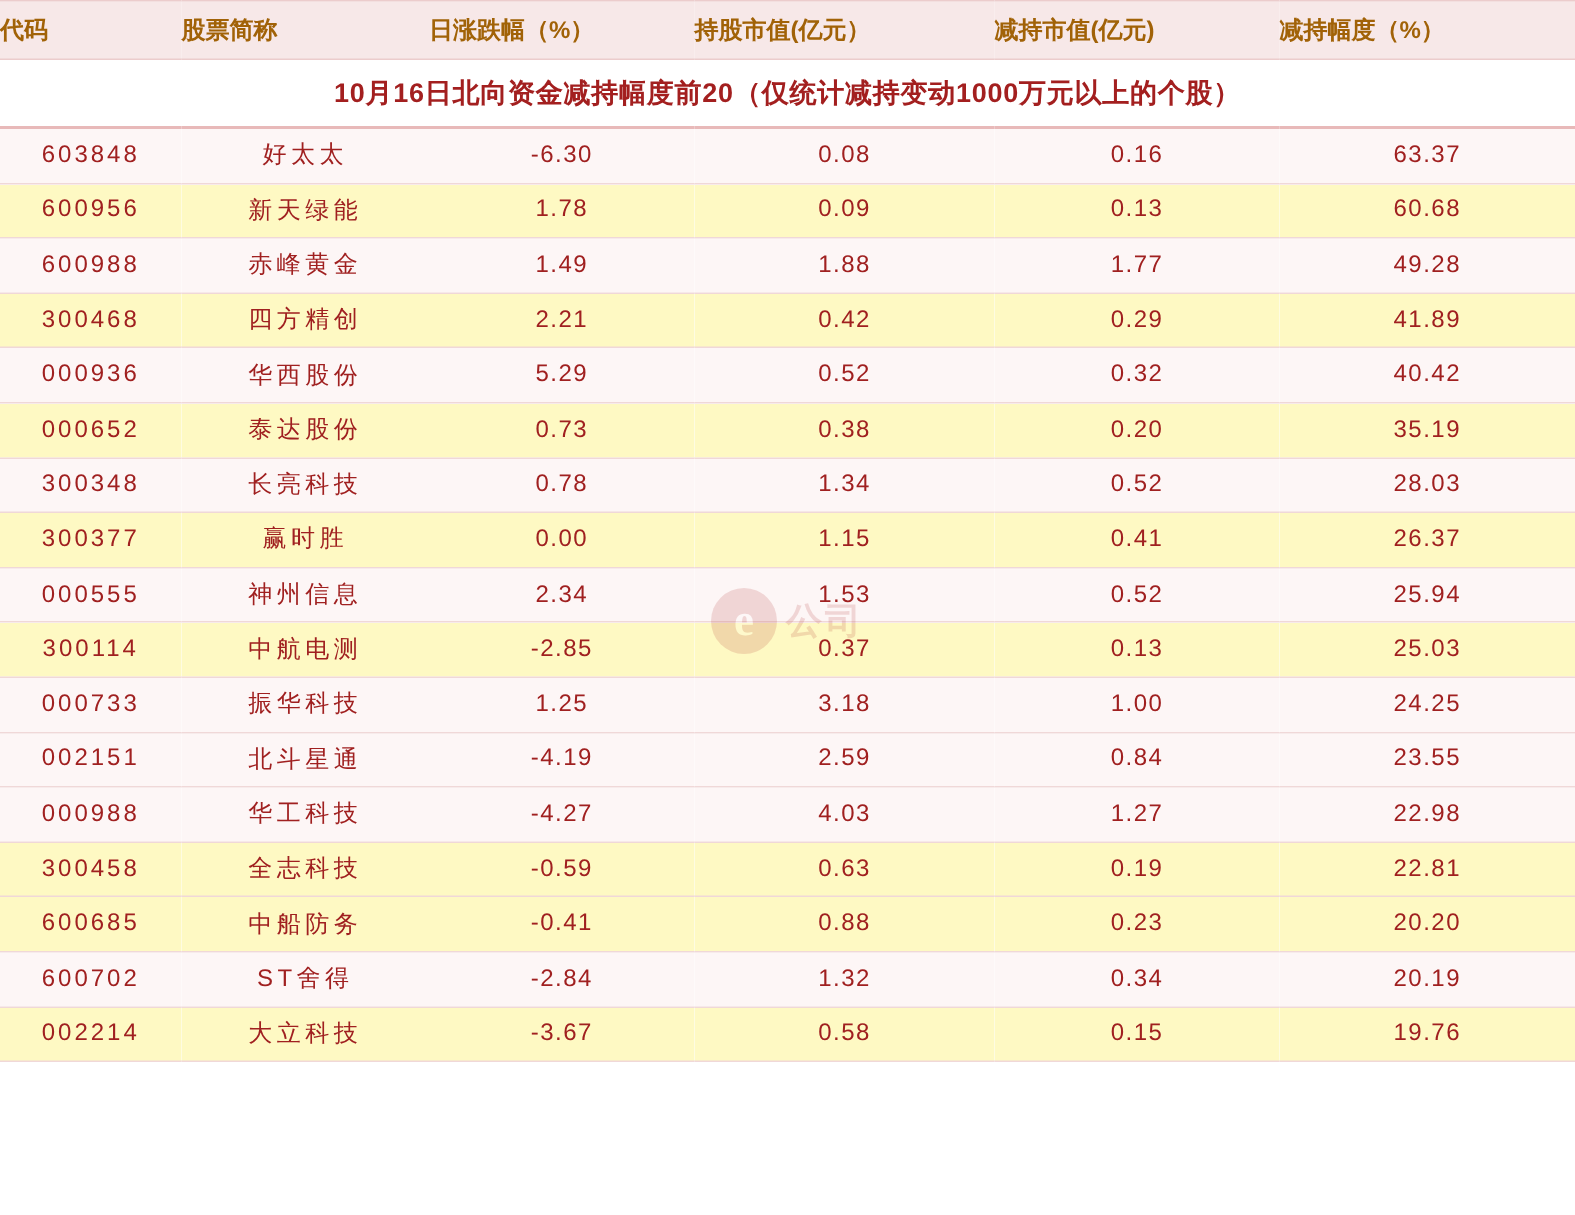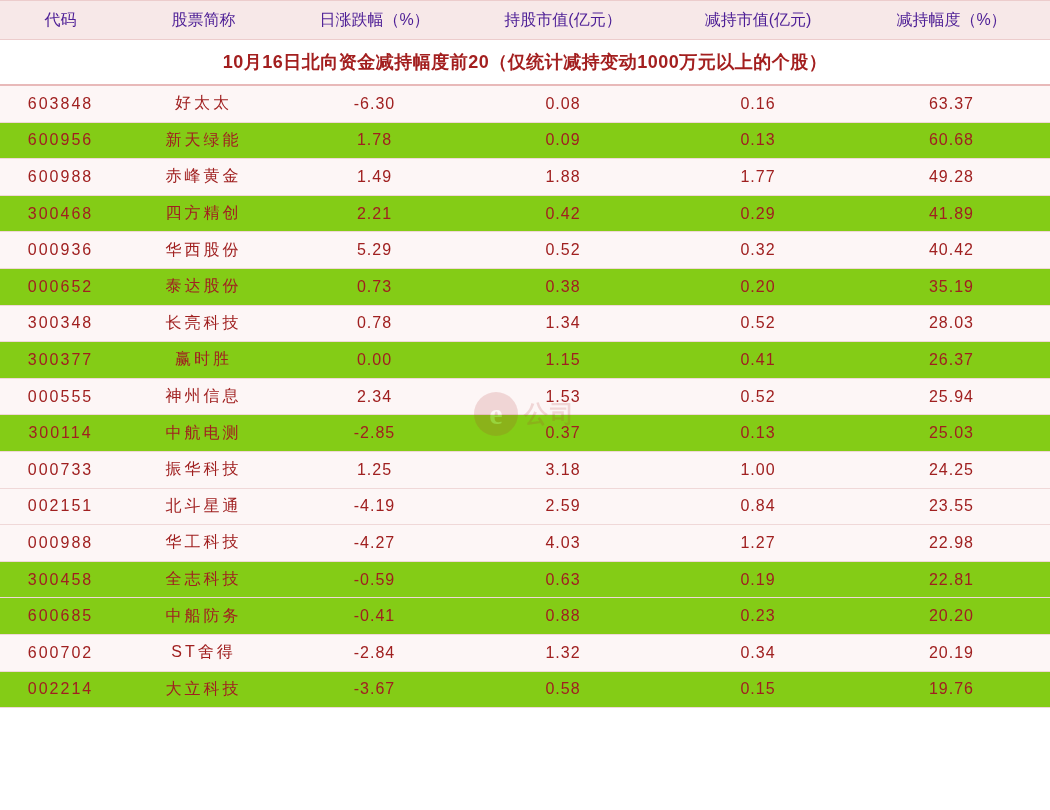--- a/index.html
+++ b/index.html
@@ -34,47 +34,47 @@
     font-weight: bold;
     color: #a31f1f;
     letter-spacing: 0.5px;
     background: #ffffff;
     border-bottom: 2px solid #e8b9b9;
     padding: 0;
   }
   thead.head-row th {
     height: 38px;
     font-size: 16px;
-    font-weight: normal;
-    color: #4c1d95;
+    font-weight: bold;
+    color: #a16207;
     background: #f7e8e8;
     border: 1px solid #eccccc;
     border-left: none;
     border-right: none;
     padding: 0;
-    text-align: center;
+    text-align: left;
     vertical-align: middle;
   }
   tbody tr td {
     height: 35.6px;
     font-size: 16px;
     text-align: center;
     vertical-align: middle;
     color: #a02020;
     border-bottom: 1px solid #f0d8d8;
     padding: 0;
     letter-spacing: 1px;
     white-space: nowrap;
     overflow: hidden;
   }
   tbody tr.odd td {
     background: #fdf6f6;
   }
   tbody tr.even td {
-    background: #84cc16;
+    background: #fef9c3;
   }
   td.c-code, td.c-name {
     letter-spacing: 2px;
   }
   td.c-name {
     letter-spacing: 3px;
   }
   .watermark {
     position: absolute;
     left: 50%;

